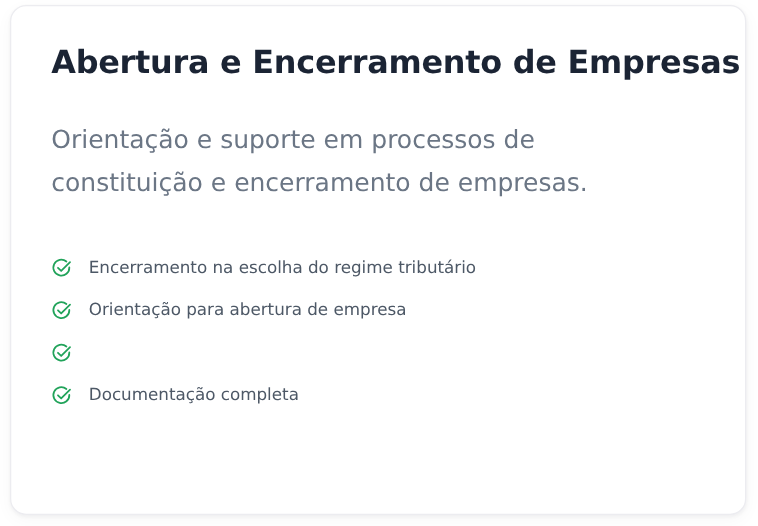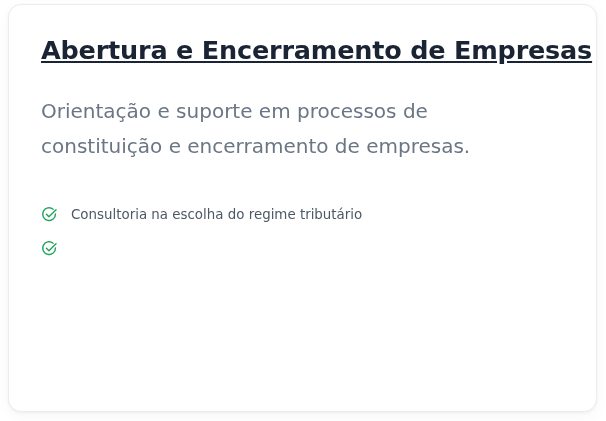--- a/index.html
+++ b/index.html
@@ -43,21 +43,20 @@
   }
 
   .card-title {
     margin: 0;
     font-size: 25.5px;
     font-weight: bold;
     letter-spacing: -0.2px;
     color: #1b2434;
     line-height: 1.2;
     white-space: nowrap;
-    text-decoration: underline;
   }
 
   .card-description {
     margin: 0;
     padding-top: 28px;
     width: 512px;
     font-size: 20px;
     font-weight: normal;
     line-height: 1.78;
     color: #6b7685;
@@ -107,32 +106,50 @@
 
       <ul class="feature-list">
 
         <li class="feature-item">
           <span class="check-circle-icon">
             <svg viewBox="0 0 24 24" width="17" height="17" fill="none" stroke="#21a35a" stroke-width="2" stroke-linecap="round" stroke-linejoin="round">
               <path d="M21.2 5.2 L11.2 15.2 L7.6 11.6"></path>
               <path d="M20.4 11.2 A9 9 0 1 1 17.1 4.5"></path>
             </svg>
           </span>
-          <span class="feature-label">Consultoria na escolha do regime tributário</span>
+          <span class="feature-label">Encerramento na escolha do regime tributário</span>
         </li>
 
+        <li class="feature-item">
+          <span class="check-circle-icon">
+            <svg viewBox="0 0 24 24" width="17" height="17" fill="none" stroke="#21a35a" stroke-width="2" stroke-linecap="round" stroke-linejoin="round">
+              <path d="M21.2 5.2 L11.2 15.2 L7.6 11.6"></path>
+              <path d="M20.4 11.2 A9 9 0 1 1 17.1 4.5"></path>
+            </svg>
+          </span>
+          <span class="feature-label">Orientação para abertura de empresa</span>
+        </li>
 
         <li class="feature-item">
           <span class="check-circle-icon">
             <svg viewBox="0 0 24 24" width="17" height="17" fill="none" stroke="#21a35a" stroke-width="2" stroke-linecap="round" stroke-linejoin="round">
               <path d="M21.2 5.2 L11.2 15.2 L7.6 11.6"></path>
               <path d="M20.4 11.2 A9 9 0 1 1 17.1 4.5"></path>
             </svg>
           </span>
         </li>
 
 
+        <li class="feature-item">
+          <span class="check-circle-icon">
+            <svg viewBox="0 0 24 24" width="17" height="17" fill="none" stroke="#21a35a" stroke-width="2" stroke-linecap="round" stroke-linejoin="round">
+              <path d="M21.2 5.2 L11.2 15.2 L7.6 11.6"></path>
+              <path d="M20.4 11.2 A9 9 0 1 1 17.1 4.5"></path>
+            </svg>
+          </span>
+          <span class="feature-label">Documentação completa</span>
+        </li>
 
       </ul>
     </div>
   </section>
 
 </div>
 
 </body></html>

